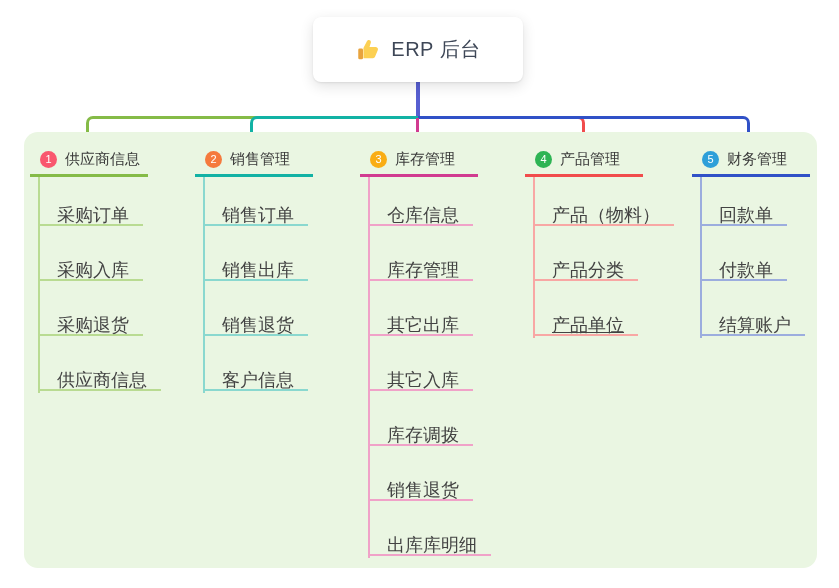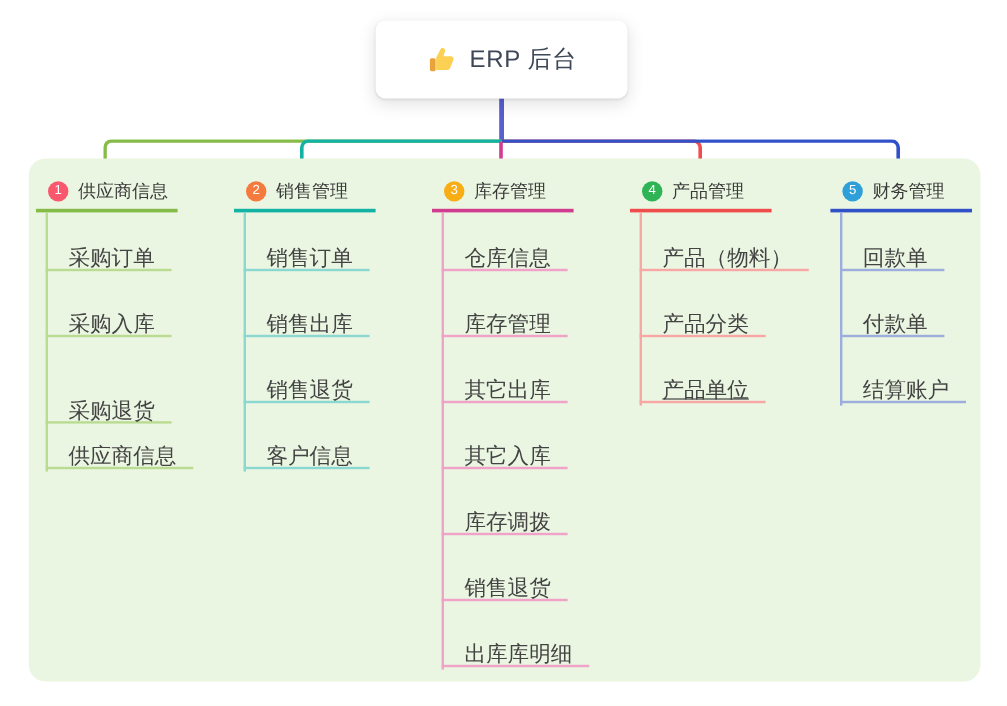--- a/index.html
+++ b/index.html
@@ -80,21 +80,21 @@
 
   <div class="branch b1" style="--line: #85bb47; --child-line: #b9db92; --badge: #f9576e;">
     <div class="branch-header">
       <span class="badge">1</span>
       <span class="branch-label">供应商信息</span>
     </div>
     <div class="vline" style="height: 216px;"></div>
     <div class="children">
         <div class="child-node" style="top: 59px;">采购订单</div>
         <div class="child-node" style="top: 114px;">采购入库</div>
-        <div class="child-node" style="top: 186px; text-align: center;">采购退货</div>
+        <div class="child-node" style="top: 169px; text-align: center;">采购退货</div>
         <div class="child-node" style="top: 224px;">供应商信息</div>
       </div>
   </div>
 
   <div class="branch b2" style="--line: #12b2a4; --child-line: #8ad8cf; --badge: #f57a3d;">
     <div class="branch-header">
       <span class="badge">2</span>
       <span class="branch-label">销售管理</span>
     </div>
     <div class="vline" style="height: 216px;"></div>

